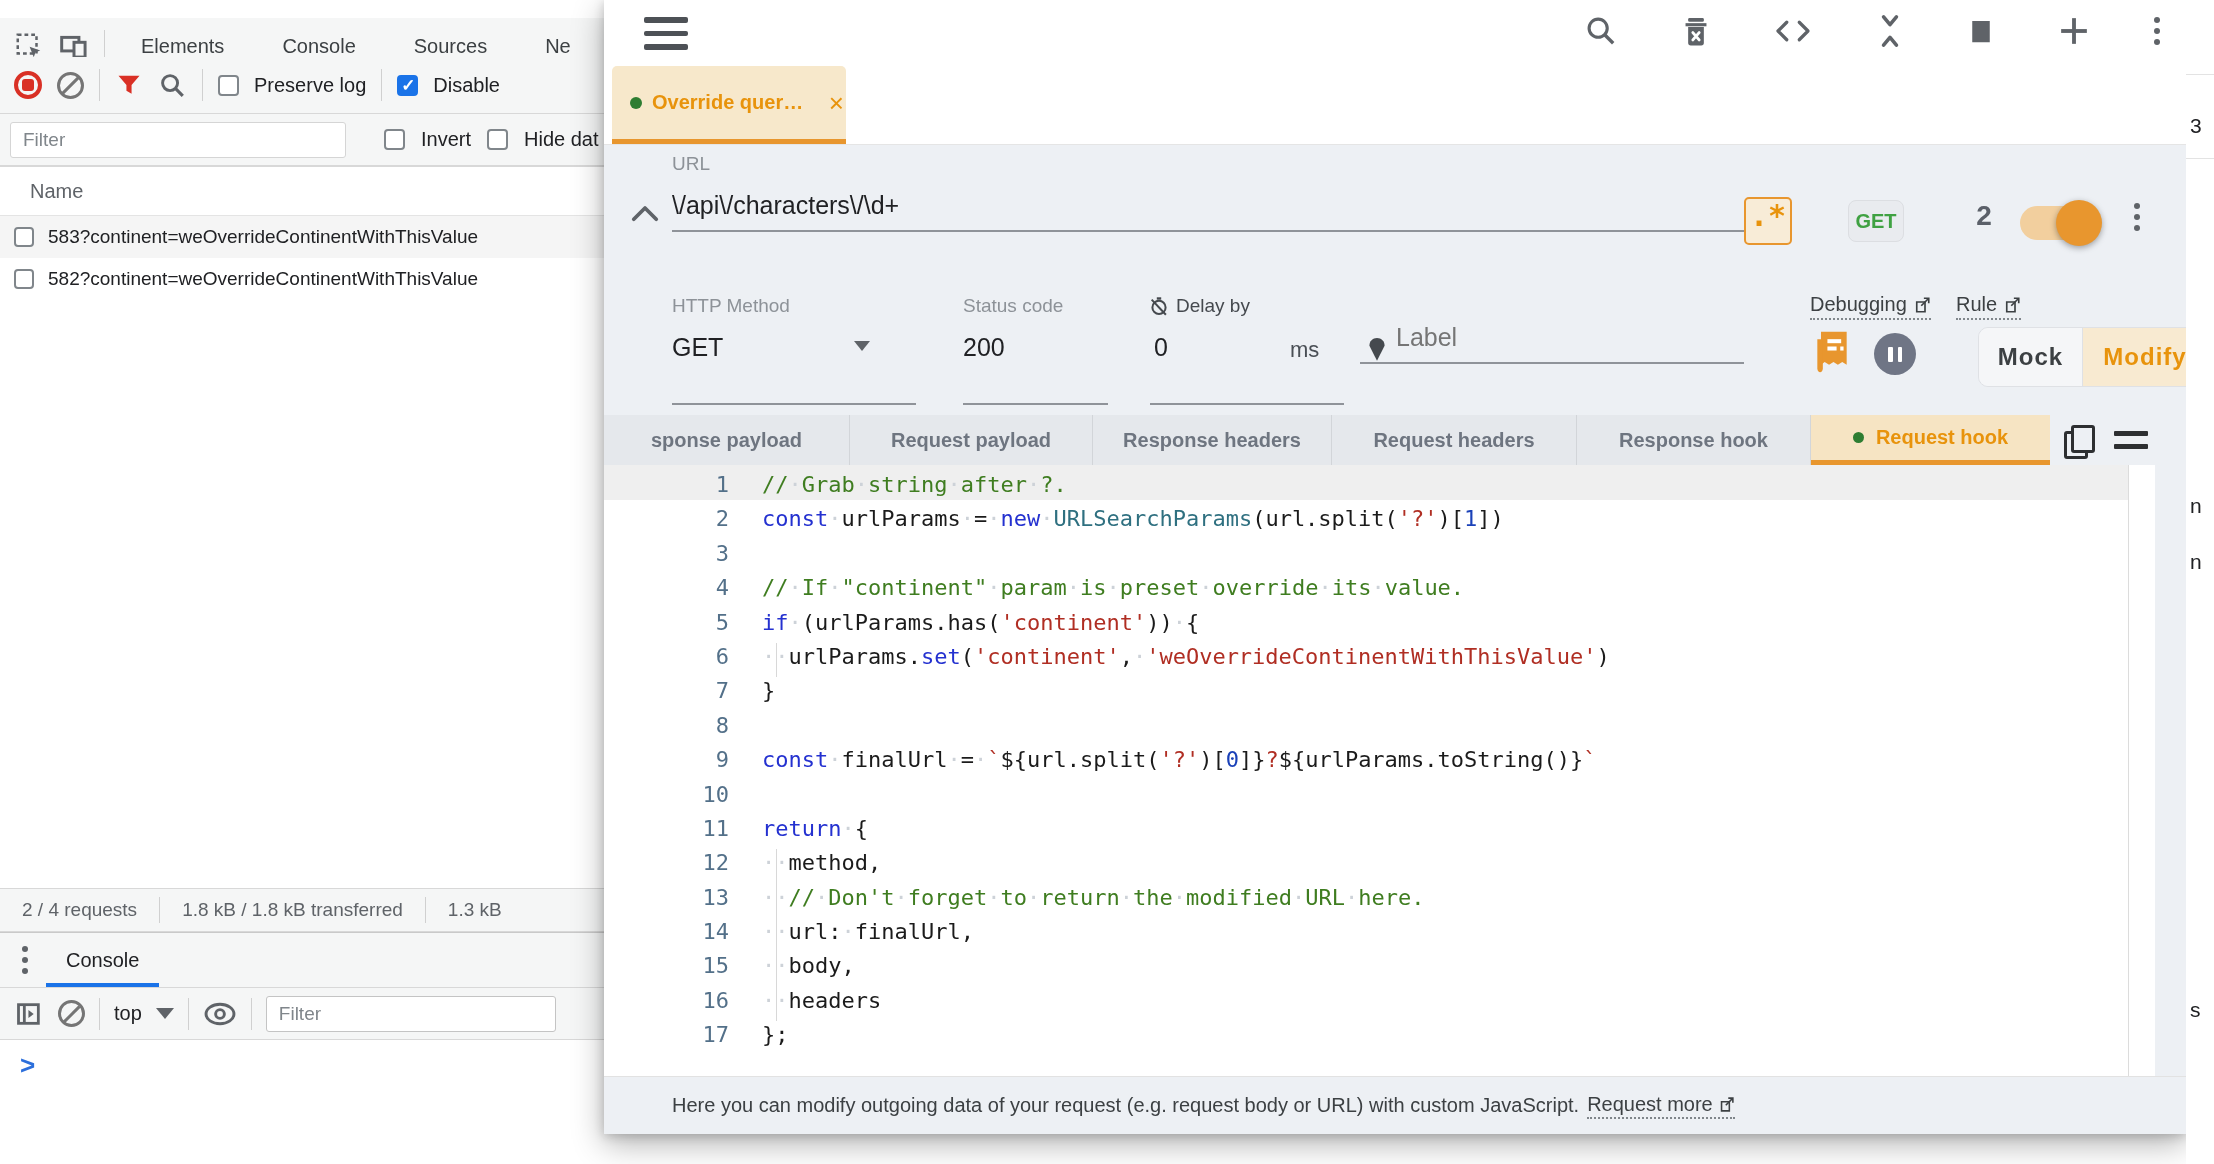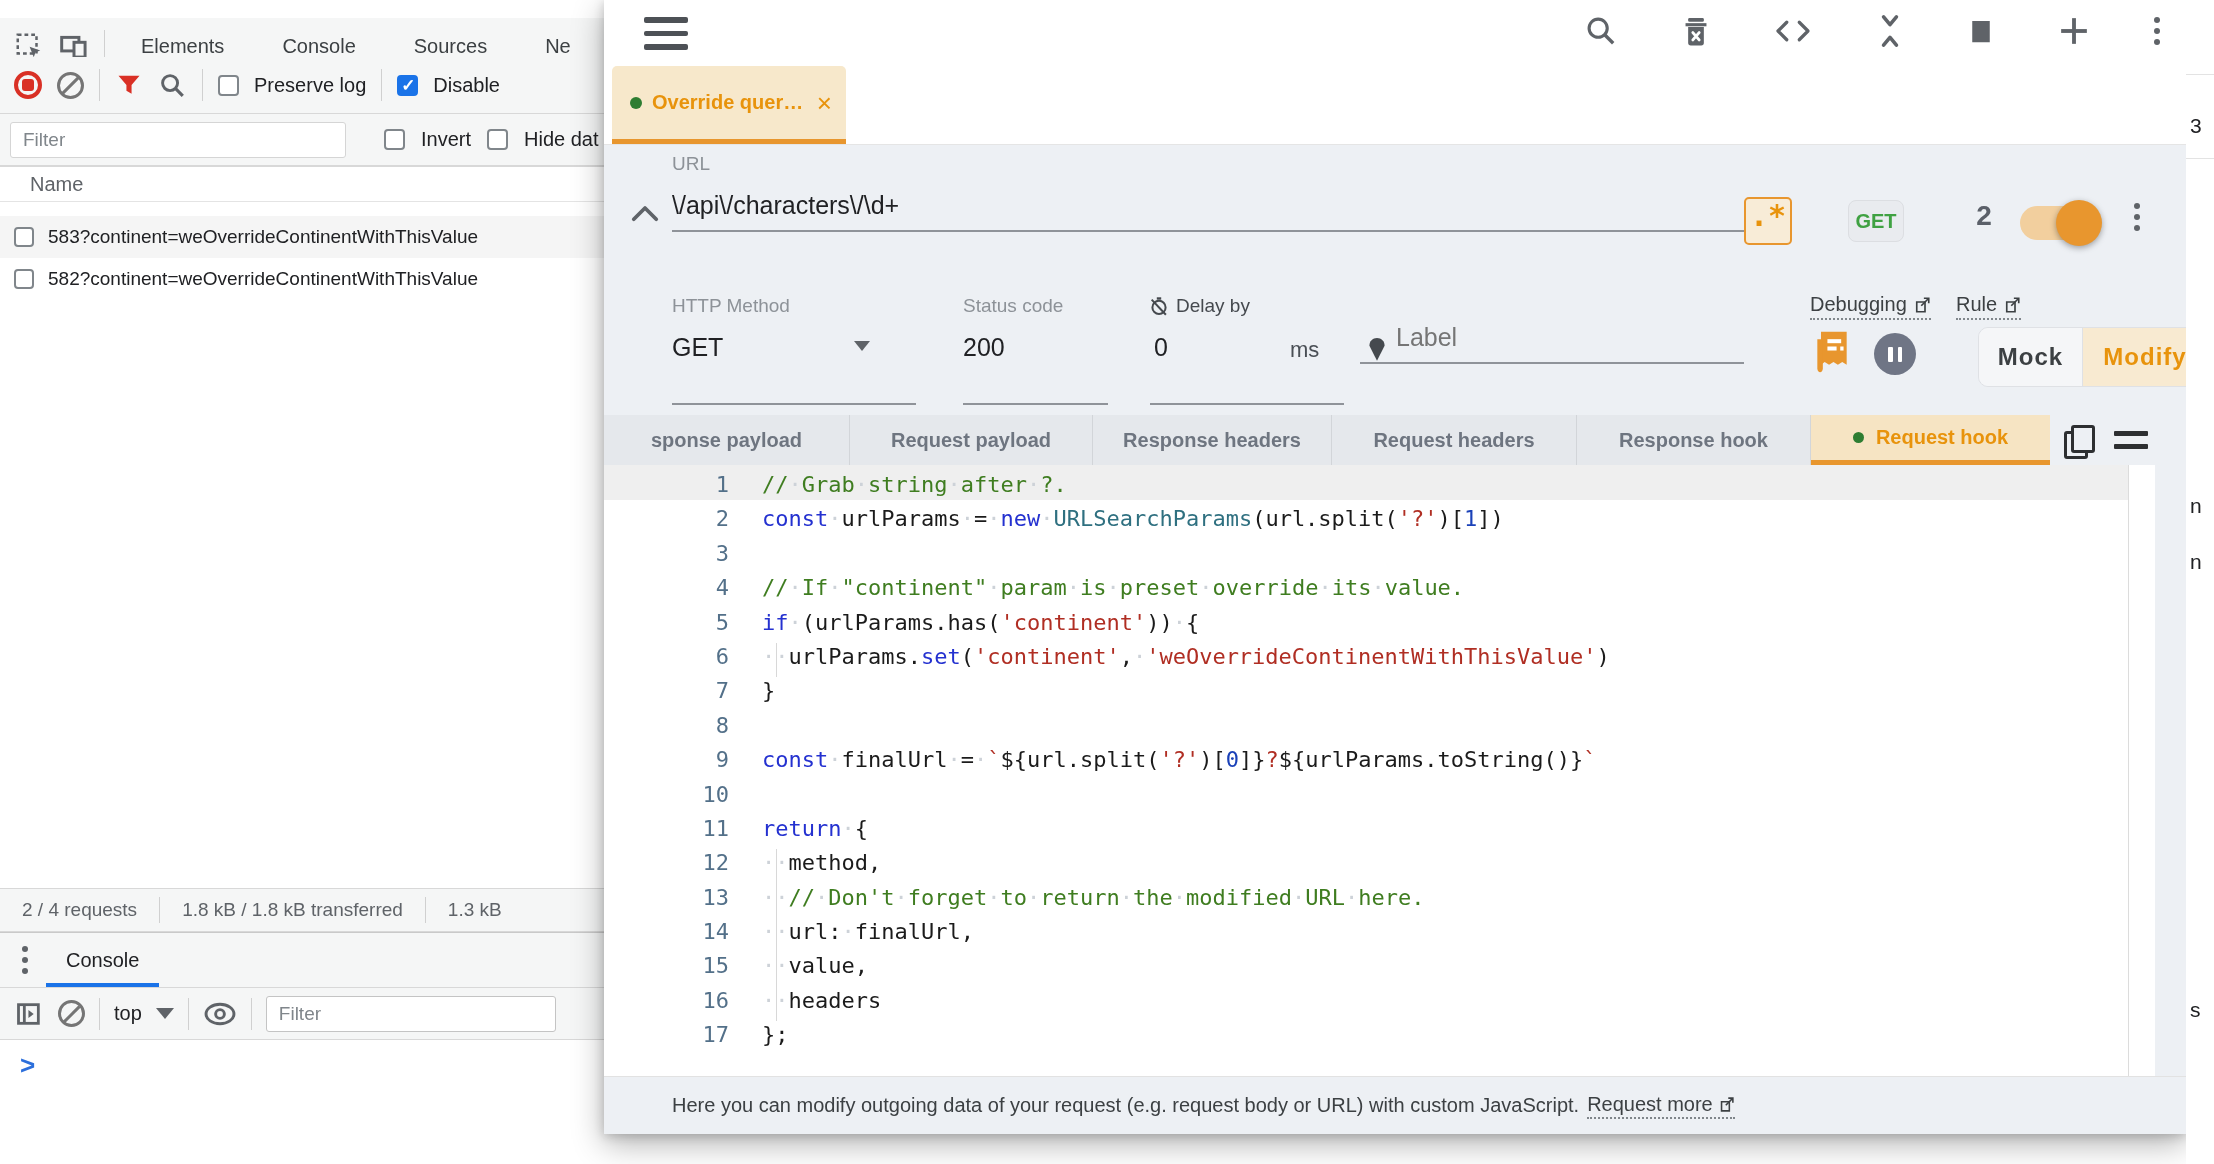--- a/index.html
+++ b/index.html
@@ -17,21 +17,21 @@
   .vsep { width:1px; height:32px; background:#d0d0d0; flex:0 0 1px; }
   .dt-underline { position:absolute; left:556px; top:53px; width:70px; height:4px; background:var(--blue); }
   .dt-toolbar { top:57px; height:57px; padding-left:14px; gap:15px; }
   .dt-filterrow { top:114px; height:52px; padding-left:10px; gap:16px; }
   .txt-input { background:#fff; border:1px solid #d5d5d5; border-radius:3px; height:36px; font-size:19px; padding:0 12px; color:#202124; font-family:"Liberation Sans",sans-serif; outline:none; }
   .txt-input::placeholder { color:#80868b; }
   .cb { width:21px; height:21px; border:2px solid #80868b; border-radius:4px; background:#fff; flex:0 0 21px; position:relative; }
   .cb.on { background:var(--blue); border-color:var(--blue); }
   .cb.on::after { content:"✓"; position:absolute; left:2px; top:-2px; color:#fff; font-size:17px; font-weight:bold; }
   .cb-label { font-size:20px; color:#202124; white-space:nowrap; }
-  .dt-namehdr { position:absolute; top:166px; left:0; width:640px; height:36px; background:#fff; border-top:1px solid #d8d8d8; border-bottom:1px solid #e4e4e4; display:flex; align-items:center; padding-left:30px; font-size:20px; color:#5f6368; }
+  .dt-namehdr { position:absolute; top:166px; left:0; width:640px; height:50px; background:#fff; border-top:1px solid #d8d8d8; border-bottom:1px solid #e4e4e4; display:flex; align-items:center; padding-left:30px; font-size:20px; color:#5f6368; }
   .dt-row { position:absolute; left:0; width:640px; height:42px; display:flex; align-items:center; gap:14px; padding-left:14px; font-size:19px; color:#202124; white-space:nowrap; }
   .dt-row .cb { width:20px; height:20px; border-width:2px; flex:0 0 20px; }
   .dt-status { top:888px; height:44px; border-top:1px solid #d8d8d8; color:#5f6368; font-size:19px; gap:0; }
   .dt-status span.item { padding:0 22px; white-space:nowrap; }
   .dt-status .vsep { height:26px; }
   .dt-consolehdr { top:932px; height:56px; border-top:1px solid #c9c9c9; gap:0; }
   .console-tab { position:relative; height:100%; display:flex; align-items:center; padding:0 24px; font-size:20px; color:#202124; }
   .console-tab .u { position:absolute; left:4px; right:4px; bottom:0; height:4px; background:var(--blue); }
   .dt-consolebar { top:988px; height:52px; padding-left:14px; gap:14px; }
   .dd-caret { width:0; height:0; border-left:8px solid transparent; border-right:8px solid transparent; border-top:10px solid #5f6368; }
@@ -47,21 +47,21 @@
   .kebab i { width:6px; height:6px; border-radius:50%; background:#5f6368; }
 
   
   #overlay { position:absolute; left:604px; top:0; width:1582px; height:1134px; background:#fff;
     box-shadow:0 10px 30px rgba(0,0,0,.3), 0 2px 10px rgba(0,0,0,.18); border-bottom:1px solid #c9c9c9; }
   .ov-topbar { position:absolute; left:0; top:0; width:100%; height:62px; background:#fff; }
   .burger { position:absolute; left:40px; top:17px; display:flex; flex-direction:column; gap:8px; }
   .burger i { width:44px; height:5.5px; background:#4d5156; border-radius:2px; }
   .ov-topicons { position:absolute; right:26px; top:0; height:62px; display:flex; align-items:center; gap:62px; }
   .ov-tabstrip { position:absolute; left:0; top:62px; width:100%; height:83px; background:#fff; border-bottom:1px solid #e5e5e5; }
-  .ov-tab { position:absolute; left:8px; top:4px; width:234px; height:78px; background:var(--tab-bg); border-bottom:5px solid var(--orange-border); border-radius:5px 5px 0 0; display:flex; align-items:center; padding:0 14px 0 18px; gap:10px; }
+  .ov-tab { position:absolute; left:8px; top:4px; width:234px; height:78px; background:var(--tab-bg); border-bottom:5px solid var(--orange-border); border-radius:5px 5px 0 0; display:flex; align-items:center; padding:0 2px 0 18px; gap:10px; }
   .gdot { width:12px; height:12px; border-radius:50%; background:var(--green-dot); flex:0 0 12px; }
   .ov-tab .lbl { color:var(--accent-orange); font-size:20px; font-weight:bold; flex:1; white-space:nowrap; overflow:hidden; }
   .ov-tab .x { color:var(--accent-orange); font-size:26px; line-height:1; }
   .ov-panel { position:absolute; left:0; top:145px; width:100%; height:931px; background:var(--panel-gray); }
 
   .flabel { position:absolute; font-size:19px; color:#8d9298; }
   .fvalue { position:absolute; font-size:25px; color:#202124; }
   .fline  { position:absolute; height:2px; background:#8f9399; }
   .url-input { position:absolute; background:transparent; border:none; border-bottom:2px solid #8f9399; font-size:25px; color:#202124; font-family:"Liberation Sans",sans-serif; outline:none; padding:0 4px 10px 0; }
   .regex-btn { position:absolute; width:48px; height:48px; border:2.5px solid var(--orange-border); border-radius:5px; background:#f8ecd7; color:var(--accent-orange); font-family:"DejaVu Sans Mono",monospace; font-weight:bold; font-size:30px; display:flex; align-items:flex-start; justify-content:center; line-height:34px; }
@@ -399,21 +399,21 @@
           <div class="code-line"><span class="ln">5</span><span class="cd"><span class="tk-k">if</span><span class="ws">·</span><span class="tk-p">(urlParams.has(</span><span class="tk-s">'continent'</span><span class="tk-p">))</span><span class="ws">·</span><span class="tk-p">{</span></span></div>
           <div class="code-line"><span class="ln">6</span><span class="cd"><span class="ws">··</span><span class="tk-p">urlParams.</span><span class="tk-k">set</span><span class="tk-p">(</span><span class="tk-s">'continent'</span><span class="tk-p">,</span><span class="ws">·</span><span class="tk-s">'weOverrideContinentWithThisValue'</span><span class="tk-p">)</span></span></div>
           <div class="code-line"><span class="ln">7</span><span class="cd"><span class="tk-p">}</span></span></div>
           <div class="code-line"><span class="ln">8</span><span class="cd"></span></div>
           <div class="code-line"><span class="ln">9</span><span class="cd"><span class="tk-k">const</span><span class="ws">·</span><span class="tk-p">finalUrl</span><span class="ws">·</span><span class="tk-p">=</span><span class="ws">·</span><span class="tk-s">`</span><span class="tk-p">${url.split(</span><span class="tk-s">'?'</span><span class="tk-p">)[</span><span class="tk-n">0</span><span class="tk-p">]}</span><span class="tk-s">?</span><span class="tk-p">${urlParams.toString()}</span><span class="tk-s">`</span></span></div>
           <div class="code-line"><span class="ln">10</span><span class="cd"></span></div>
           <div class="code-line"><span class="ln">11</span><span class="cd"><span class="tk-k">return</span><span class="ws">·</span><span class="tk-p">{</span></span></div>
           <div class="code-line"><span class="ln">12</span><span class="cd"><span class="ws">··</span><span class="tk-p">method,</span></span></div>
           <div class="code-line"><span class="ln">13</span><span class="cd"><span class="ws">··</span><span class="tk-c">//</span><span class="ws">·</span><span class="tk-c">Don't</span><span class="ws">·</span><span class="tk-c">forget</span><span class="ws">·</span><span class="tk-c">to</span><span class="ws">·</span><span class="tk-c">return</span><span class="ws">·</span><span class="tk-c">the</span><span class="ws">·</span><span class="tk-c">modified</span><span class="ws">·</span><span class="tk-c">URL</span><span class="ws">·</span><span class="tk-c">here.</span></span></div>
           <div class="code-line"><span class="ln">14</span><span class="cd"><span class="ws">··</span><span class="tk-p">url:</span><span class="ws">·</span><span class="tk-p">finalUrl,</span></span></div>
-          <div class="code-line"><span class="ln">15</span><span class="cd"><span class="ws">··</span><span class="tk-p">value,</span></span></div>
+          <div class="code-line"><span class="ln">15</span><span class="cd"><span class="ws">··</span><span class="tk-p">body,</span></span></div>
           <div class="code-line"><span class="ln">16</span><span class="cd"><span class="ws">··</span><span class="tk-p">headers</span></span></div>
           <div class="code-line"><span class="ln">17</span><span class="cd"><span class="tk-p">};</span></span></div>
         </div>
       <div class="indent-guide" style="top:178px; height:34px;"></div>
       <div class="indent-guide" style="top:384px; height:172px;"></div>
       <div class="scroll-line"></div>
     </div>
 
     <div class="ov-help" style="top:931px;">
       <span>Here you can modify outgoing data of your request (e.g. request body or URL) with custom JavaScript.</span>

